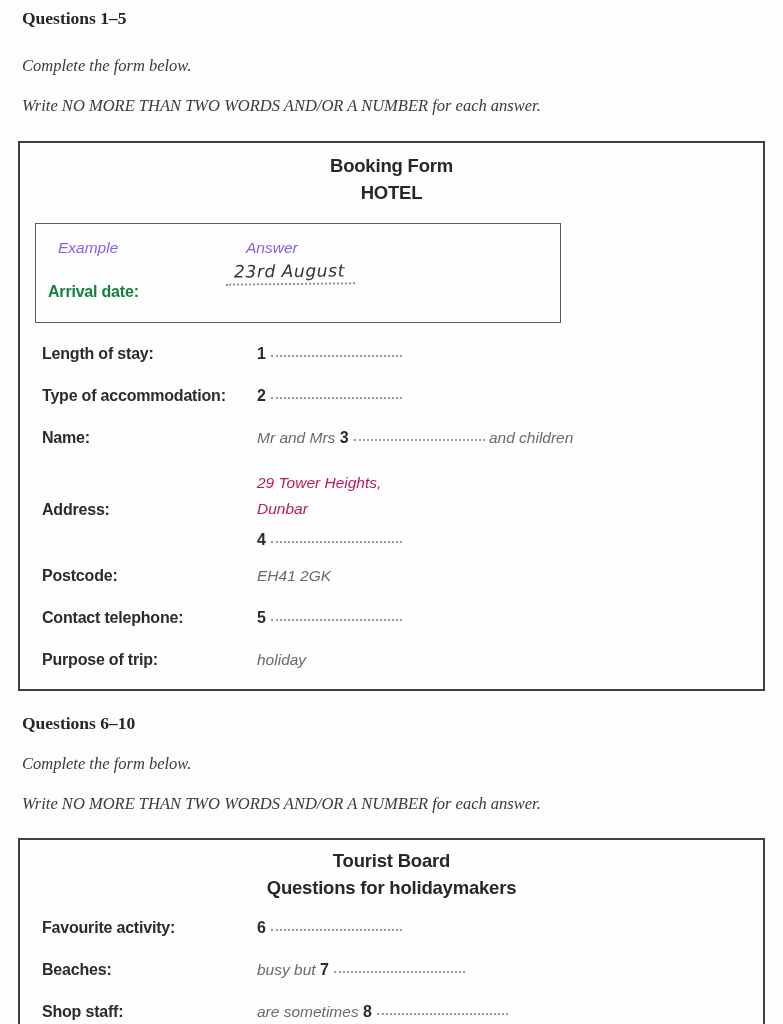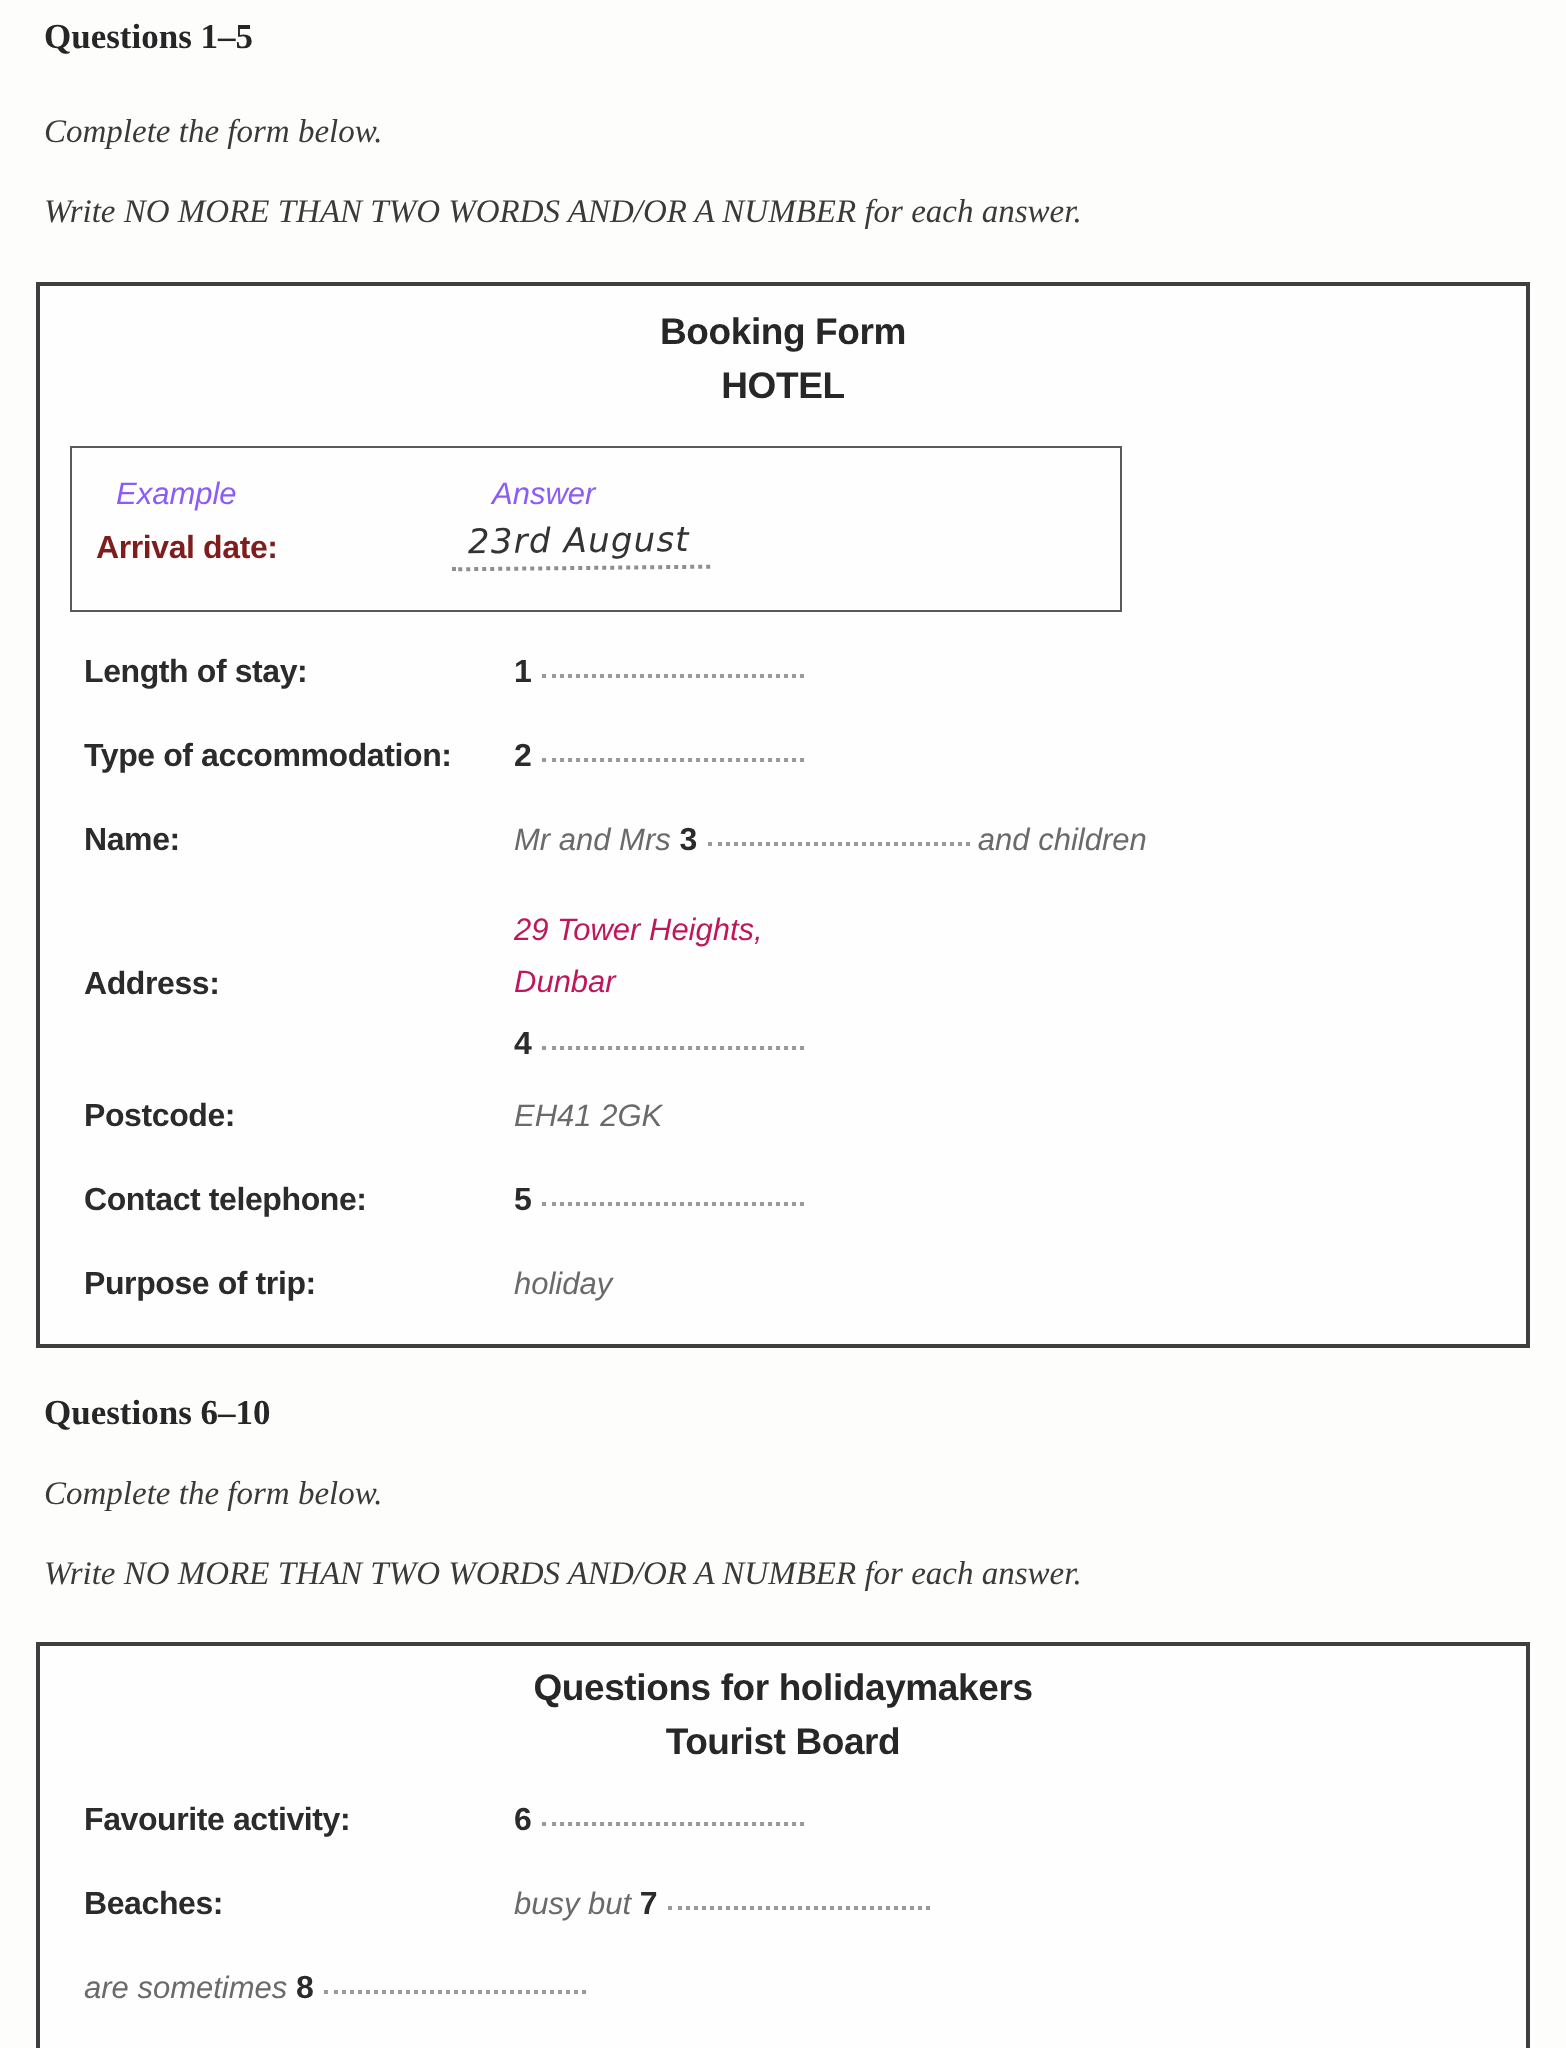--- a/index.html
+++ b/index.html
@@ -57,23 +57,24 @@
   .ex-header {
     font-style:italic;
     font-size:15.5px;
     color:#8b5cf6;
     line-height:26px;
     margin-left:10px;
   }
   .ex-label {
     font-weight:bold;
     font-size:16px;
-    color:#7f1d1d;
+    color:#15803d;
     line-height:28px;
     letter-spacing:-0.2px;
+    margin-top:17px;
   }
   .handwriting {
     display:inline-block;
     font-family:"DejaVu Sans", sans-serif;
     font-style:italic;
     font-size:17px;
     color:#333;
     letter-spacing:0.6px;
     transform:rotate(-0.6deg);
     border-bottom:2px dotted #8f8f8f;
@@ -195,34 +196,35 @@
         <div class="row-value"><span class="val-italic">holiday</span></div>
       </div>
     </div>
   </div>
 
   <div id="h2" class="q-heading">Questions 6–10</div>
   <div id="p2a" class="instruction">Complete the form below.</div>
   <div id="p2b" class="instruction">Write NO MORE THAN TWO WORDS AND/OR A NUMBER for each answer.</div>
 
   <div id="box2" class="form-box">
+    <div class="form-title">Tourist Board</div>
     <div class="form-title">Questions for holidaymakers</div>
-    <div class="form-title">Tourist Board</div>
 
     <div id="box2-rows">
       <div class="form-row">
         <div class="row-label">Favourite activity:</div>
         <div class="row-value"><span class="val-num">6</span><span class="dots"></span></div>
       </div>
 
       <div class="form-row">
         <div class="row-label">Beaches:</div>
         <div class="row-value"><span class="val-italic">busy but </span><span class="val-num">7</span><span class="dots"></span></div>
       </div>
 
       <div class="form-row">
+        <div class="row-label">Shop staff:</div>
         <div class="row-value"><span class="val-italic">are sometimes </span><span class="val-num">8</span><span class="dots"></span></div>
       </div>
 
     </div>
   </div>
 
 </div>
 
 </body></html>

